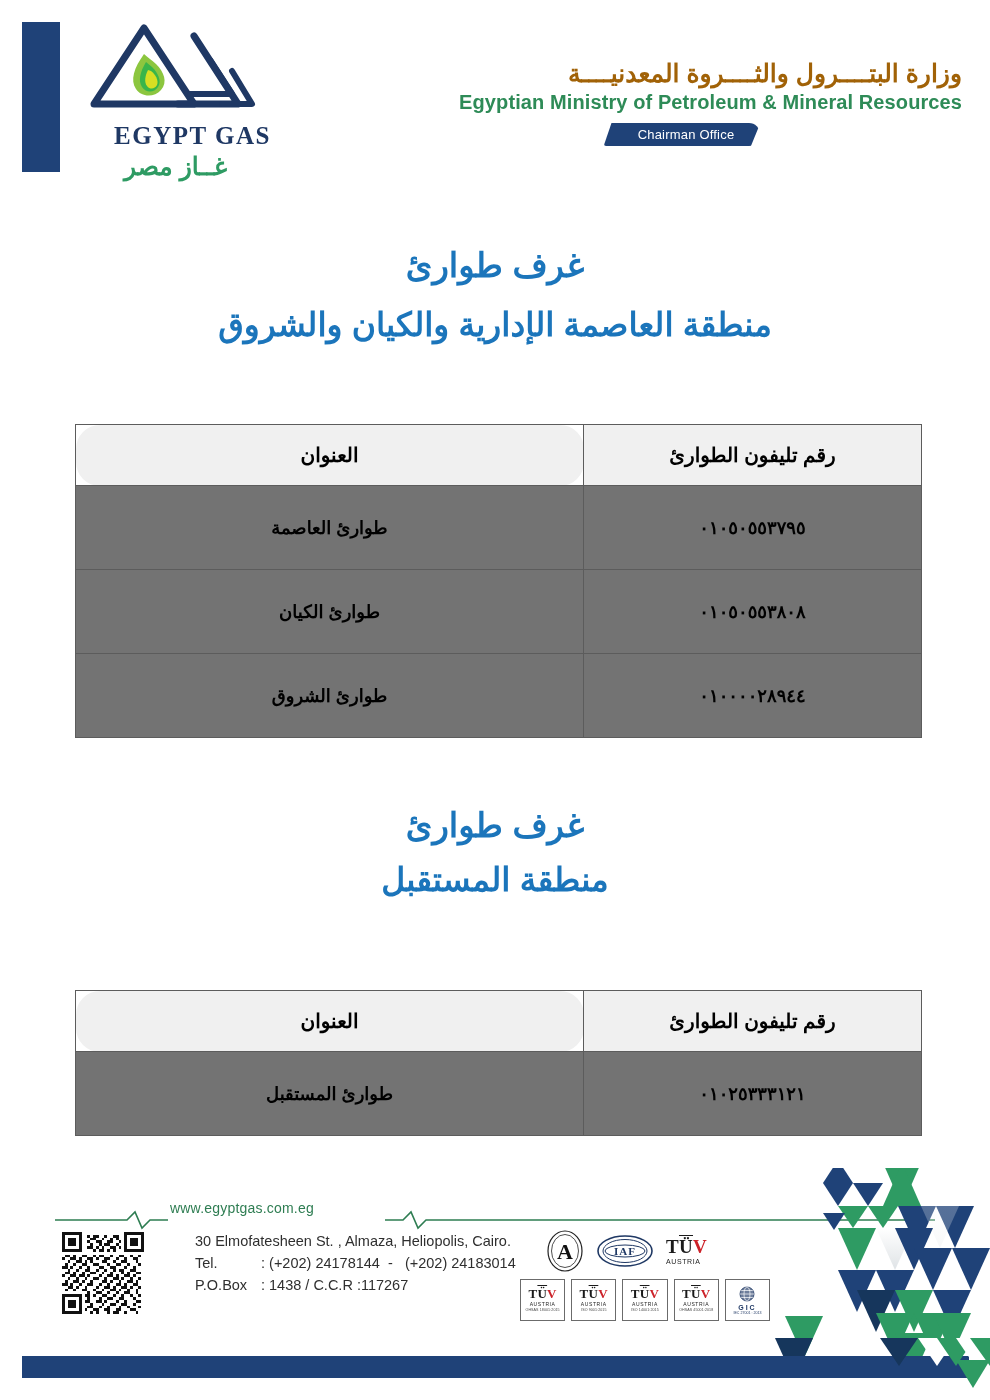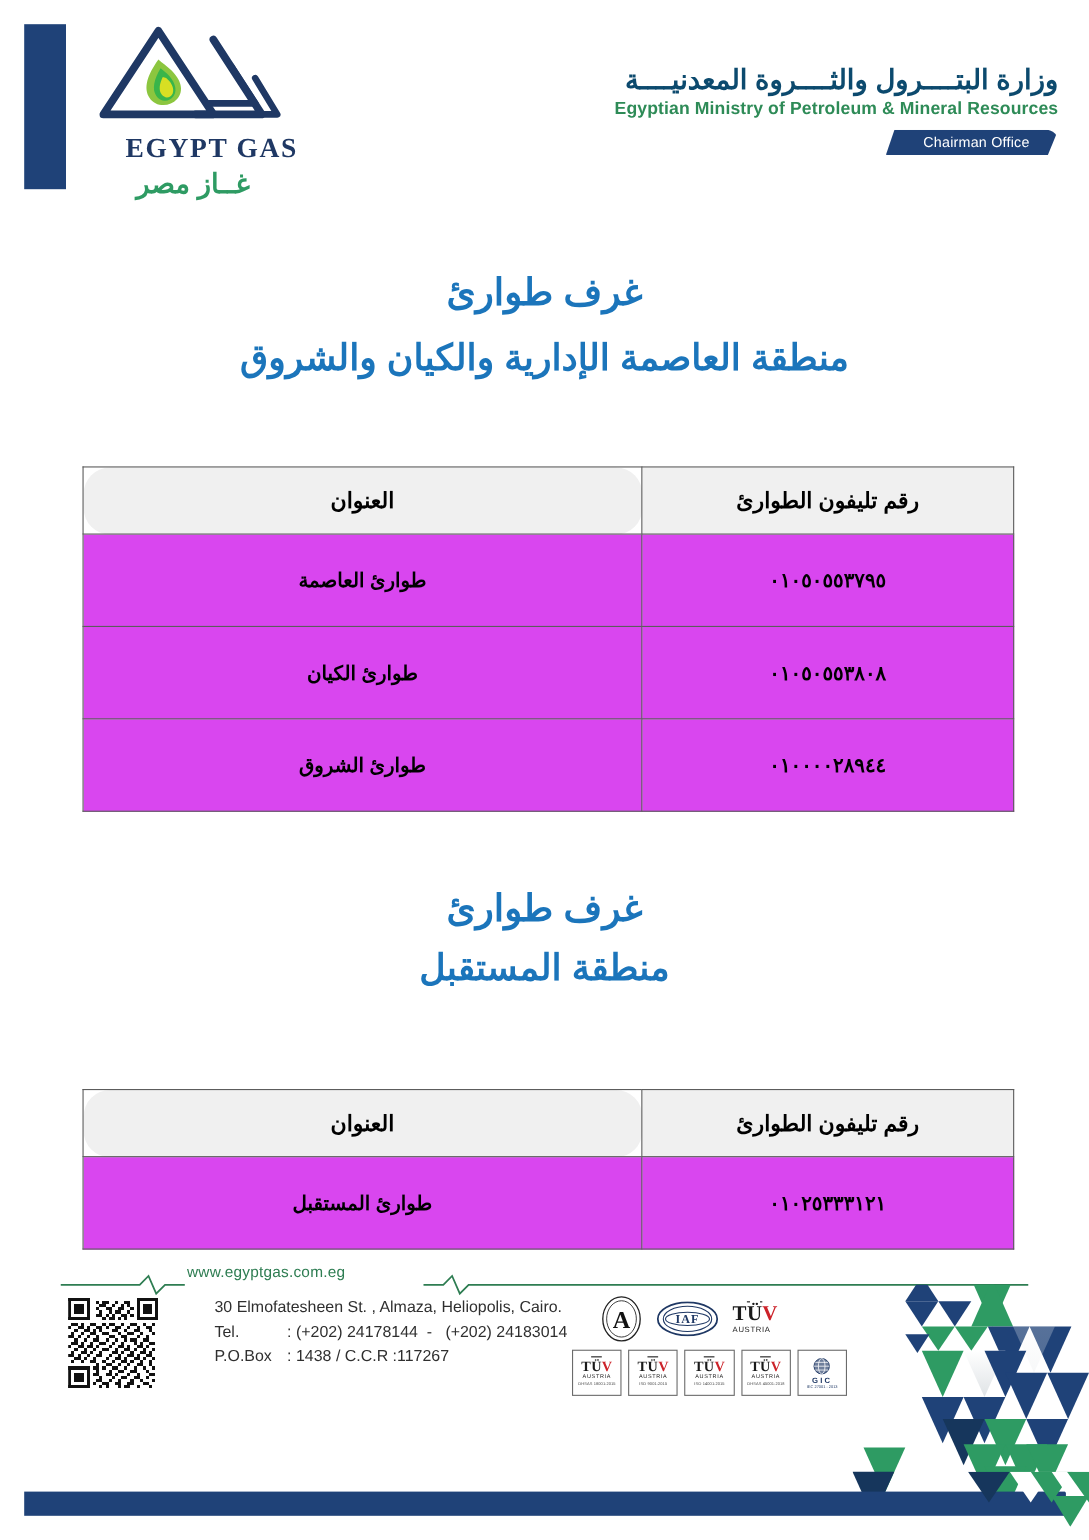--- a/index.html
+++ b/index.html
@@ -72,36 +72,36 @@
   .ministry {
     position: absolute;
     right: 28px;
     top: 58px;
     text-align: right;
     width: 560px;
   }
   .ministry-ar {
     font-size: 25px;
     font-weight: bold;
-    color: #0c4a6e;
+    color: #a16207;
     direction: rtl;
     line-height: 1.2;
     letter-spacing: 0.5px;
   }
   .ministry-en {
-    font-size: 16px;
+    font-size: 20px;
     font-weight: bold;
     color: #2e8b57;
     margin-top: 3px;
     letter-spacing: 0.1px;
   }
   .chairman-wrap {
     margin-top: 9px;
     display: flex;
-    justify-content: flex-end;
+    justify-content: center;
   }
   .chairman-badge {
     display: inline-block;
     background: #1f4278;
     color: #ffffff;
     font-size: 13px;
     padding: 4px 26px 4px 34px;
     border-radius: 2px 11px 11px 2px;
     -webkit-clip-path: polygon(5% 0, 100% 0, 94% 100%, 0 100%);
     clip-path: polygon(5% 0, 100% 0, 94% 100%, 0 100%);
@@ -145,33 +145,33 @@
   }
   .etable thead th {
     background: #f0f0f0;
     height: 58px;
     font-size: 20px;
     font-weight: bold;
     letter-spacing: 0.3px;
   }
   .etable tbody td {
     height: 81px;
-    background: #d946ef;
+    background: #737373;
     font-size: 18px;
     font-weight: bold;
   }
   .col-addr { width: 505px; border-radius: 24px; }
   .col-phone { width: 335px; }
   .phone-cell {
     font-size: 19px;
     letter-spacing: 0.5px;
   }
 
   
-  .footer { position: absolute; left: 0; top: 1108px; width: 970px; height: 240px; }
+  .footer { position: absolute; left: 0; top: 1160px; width: 970px; height: 240px; }
 
   .web-line {
     position: absolute;
     left: 55px;
     top: 48px;
     width: 880px;
     height: 22px;
   }
   .web-url {
     position: absolute;

